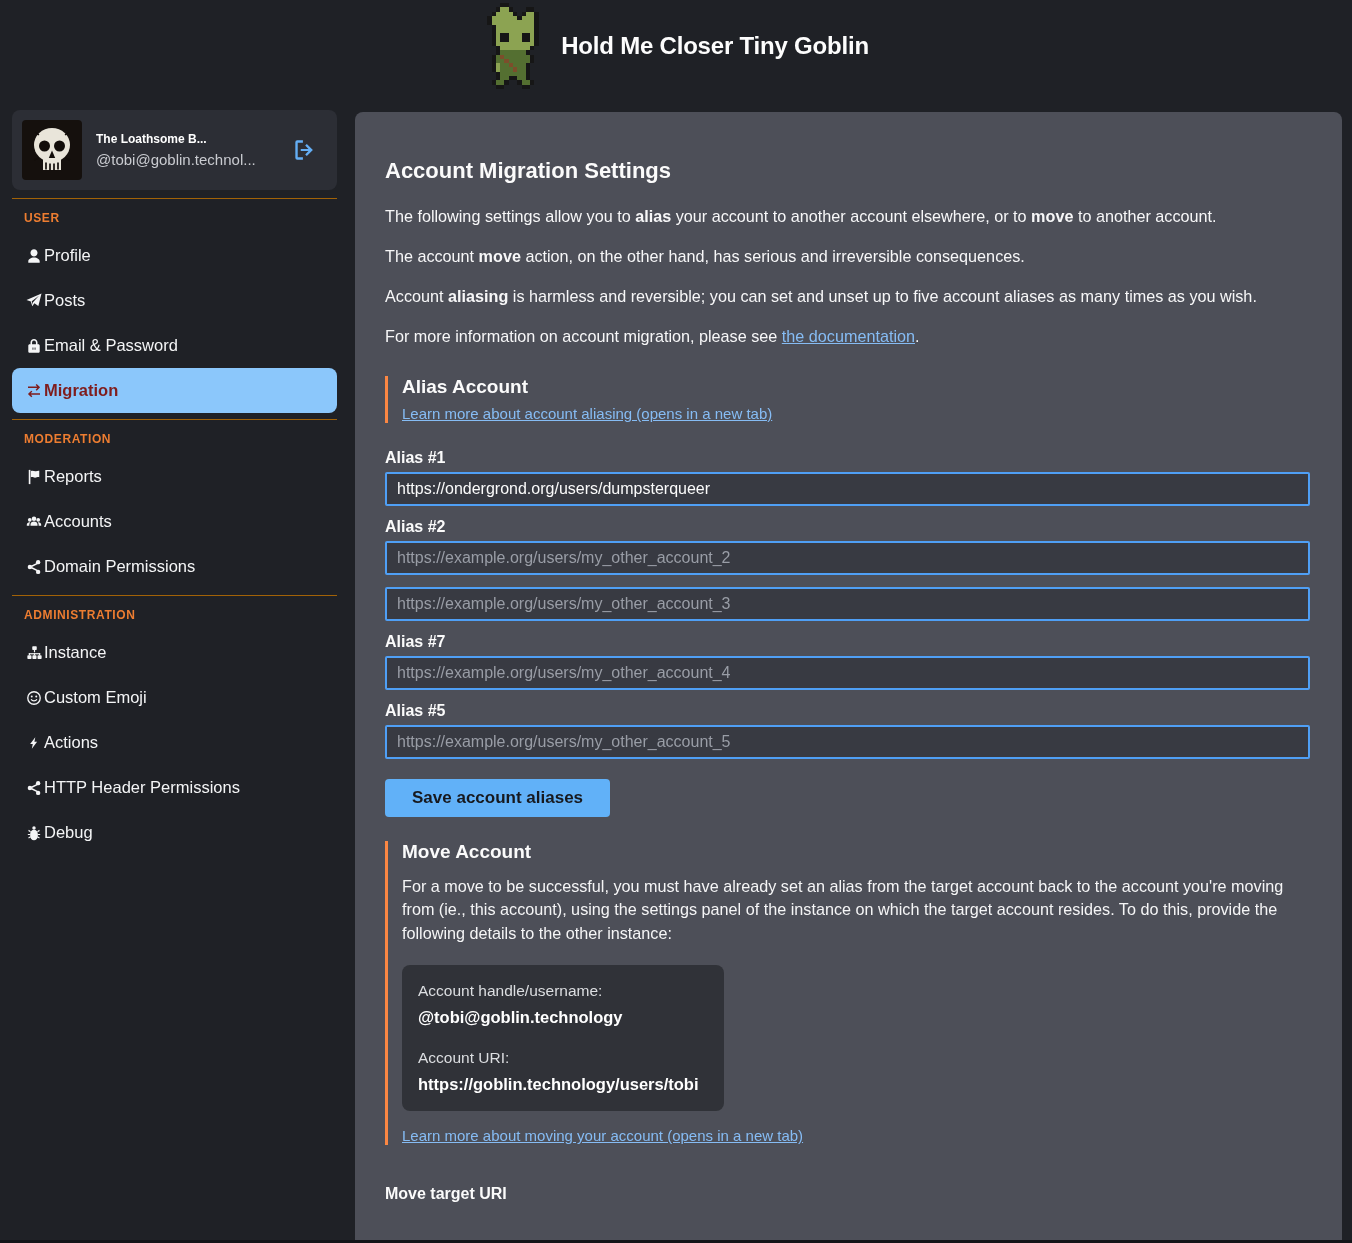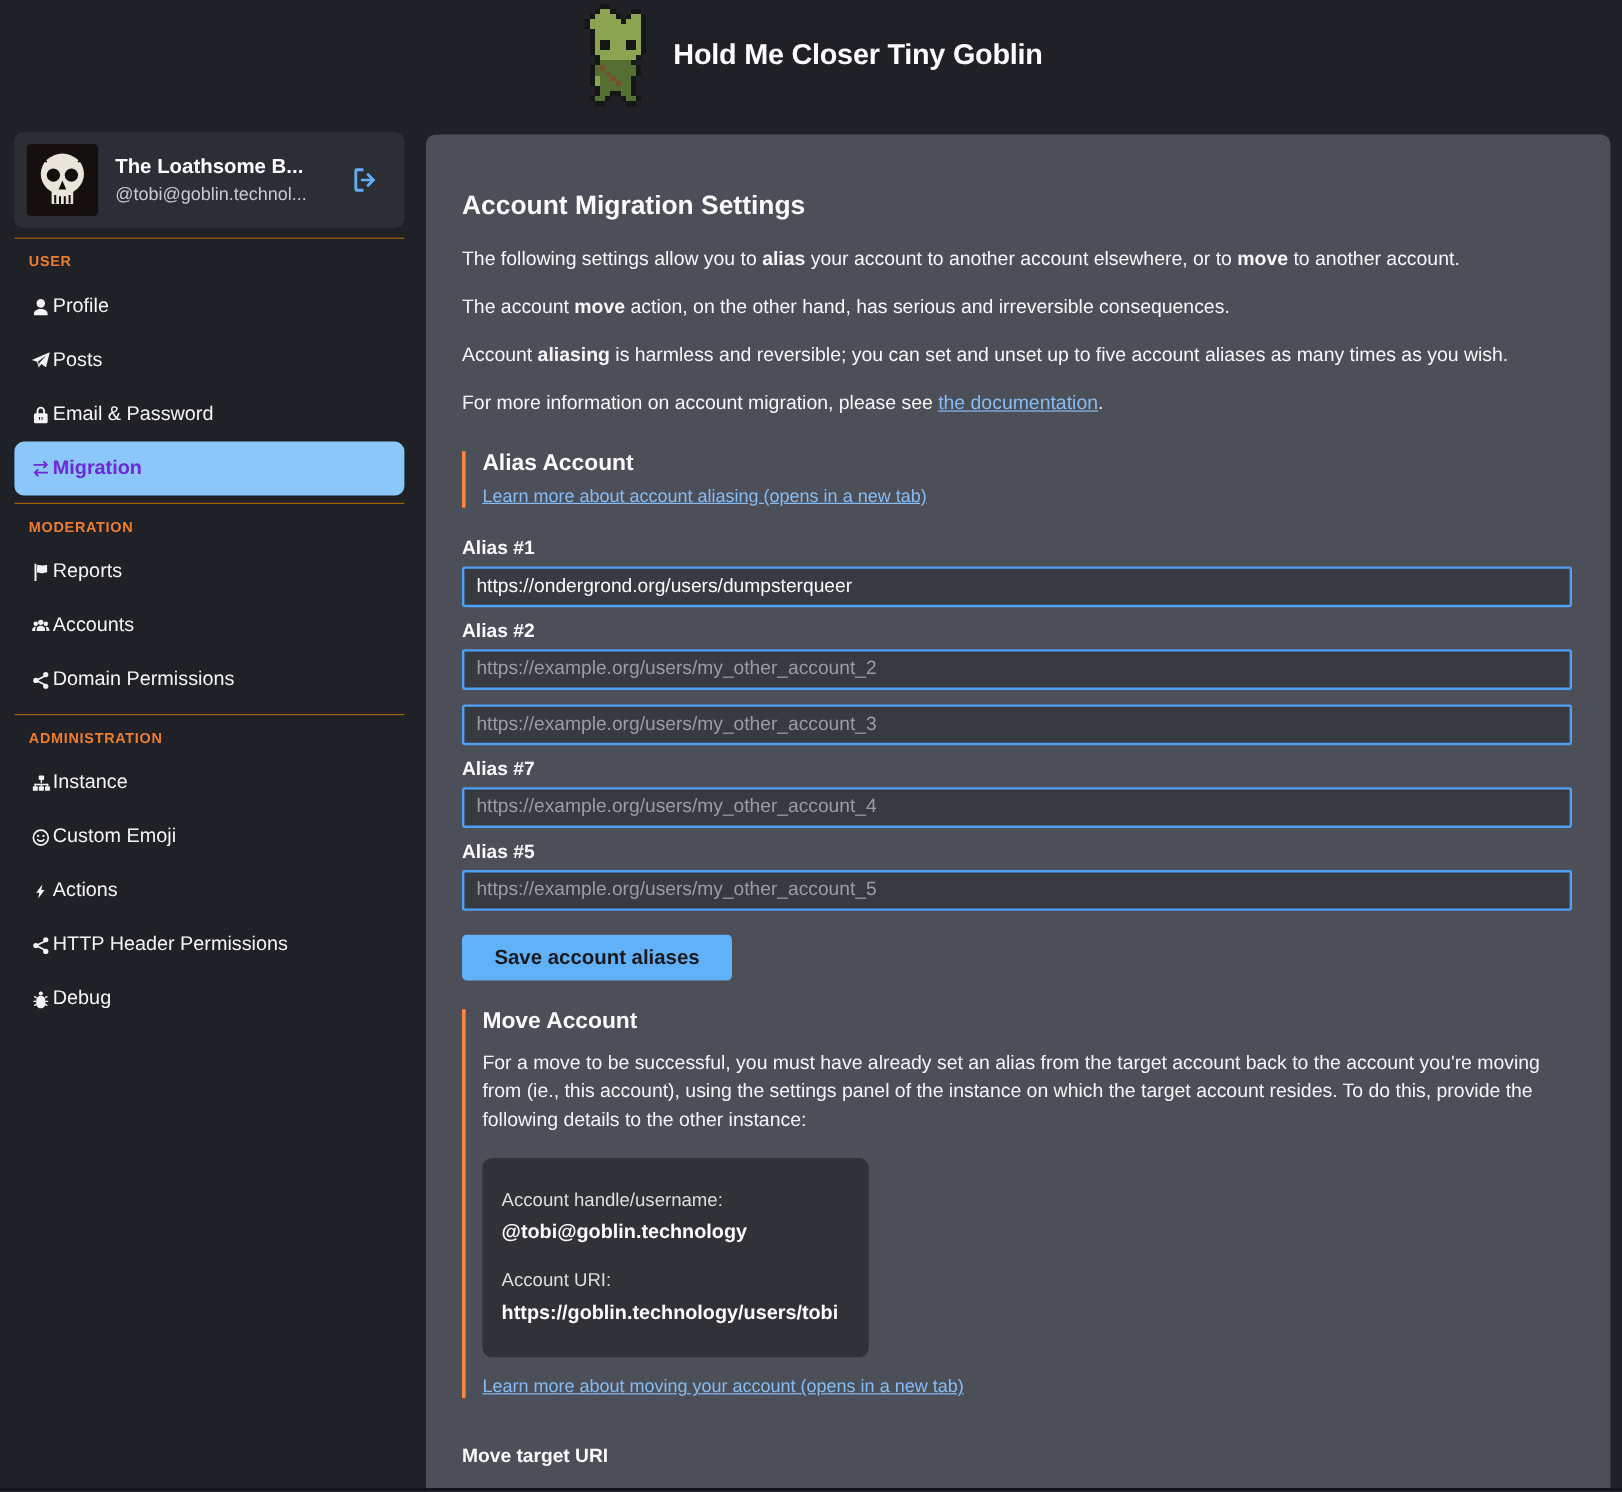--- a/index.html
+++ b/index.html
@@ -28,40 +28,40 @@
   }
   .bottom-edge { position:absolute; left:0; right:0; bottom:0; height:3px; background:#131418; z-index:9; }
 
   
   .user-card {
     margin:0 18px 0 12px; background:#2c2e35; border-radius:8px;
     display:flex; align-items:center; gap:14px; padding:10px; height:80px;
   }
   .avatar { width:60px; height:60px; border-radius:4px; overflow:hidden; flex:0 0 auto; }
   .user-meta { flex:1 1 auto; min-width:0; }
-  .user-name { font-size:17px; font-weight:700; color:#ffffff; margin-bottom:5px; white-space:nowrap; }
+  .user-name { font-size:12px; font-weight:700; color:#ffffff; margin-bottom:5px; white-space:nowrap; }
   .user-handle { font-size:15px; color:#c9cbd0; white-space:nowrap; }
   .logout-btn { background:none; border:none; cursor:pointer; padding:4px; margin-right:6px; }
   .logout-btn svg { display:block; }
 
   
   .nav { margin:8px 18px 0 12px; }
   .nav-section { border-top:1px solid #a16207; padding-top:12px; margin-top:6px; }
   .nav-section:first-child { margin-top:0; }
   .nav-section-label {
     color:#ed7d31; font-size:12px; font-weight:700; letter-spacing:0.6px;
     padding-left:12px; margin-bottom:8px;
   }
   .nav-item {
     display:flex; align-items:center; gap:0; height:45px; padding:0 12px;
     color:#f4f5f6; font-size:16.5px; text-decoration:none; border-radius:8px; cursor:pointer;
   }
   .nav-icon { width:20px; display:inline-flex; justify-content:center; }
   .nav-icon svg { display:block; }
-  .nav-item.active { background:#8bc7fb; color:#6d28d9; font-weight:700; }
+  .nav-item.active { background:#8bc7fb; color:#7f1d1d; font-weight:700; }
 
   
   .page-title { font-size:22px; font-weight:700; margin-bottom:21px; }
   .para { font-size:16.2px; line-height:1.42; margin-bottom:17px; color:#f7f7f8; }
   .para strong { font-weight:700; }
   a.inline-link, .docs-link {
     color:#86bcf4; text-decoration:underline; cursor:pointer;
   }
   .docs-block {
     border-left:3px solid #fb8743; padding-left:14px; margin-top:28px;
@@ -80,21 +80,21 @@
   .text-input::placeholder { color:#999da6; }
 
   .save-btn {
     margin-top:8px; background:#61b1f8; color:#17191e; border:none; border-radius:4px;
     font-size:17px; font-weight:700; padding:9px 27px; cursor:pointer;
     font-family:"Liberation Sans", sans-serif;
   }
 
   .move-docs { margin-top:24px; }
   .detail-box {
-    background:#303238; border-radius:8px; padding:27px 16px; margin-top:20px;
+    background:#303238; border-radius:8px; padding:17px 16px; margin-top:20px;
     width:fit-content; min-width:322px;
   }
   .detail-label { font-size:15.5px; color:#dcdee1; margin-bottom:8px; }
   .detail-value { font-size:16.5px; font-weight:700; color:#ffffff; }
   .detail-pair + .detail-pair { margin-top:22px; }
   .move-docs .docs-link { margin-top:16px; }
   .move-target-label { margin-top:40px; font-size:16px; font-weight:700; }
 </style>
 </head>
 <body>

